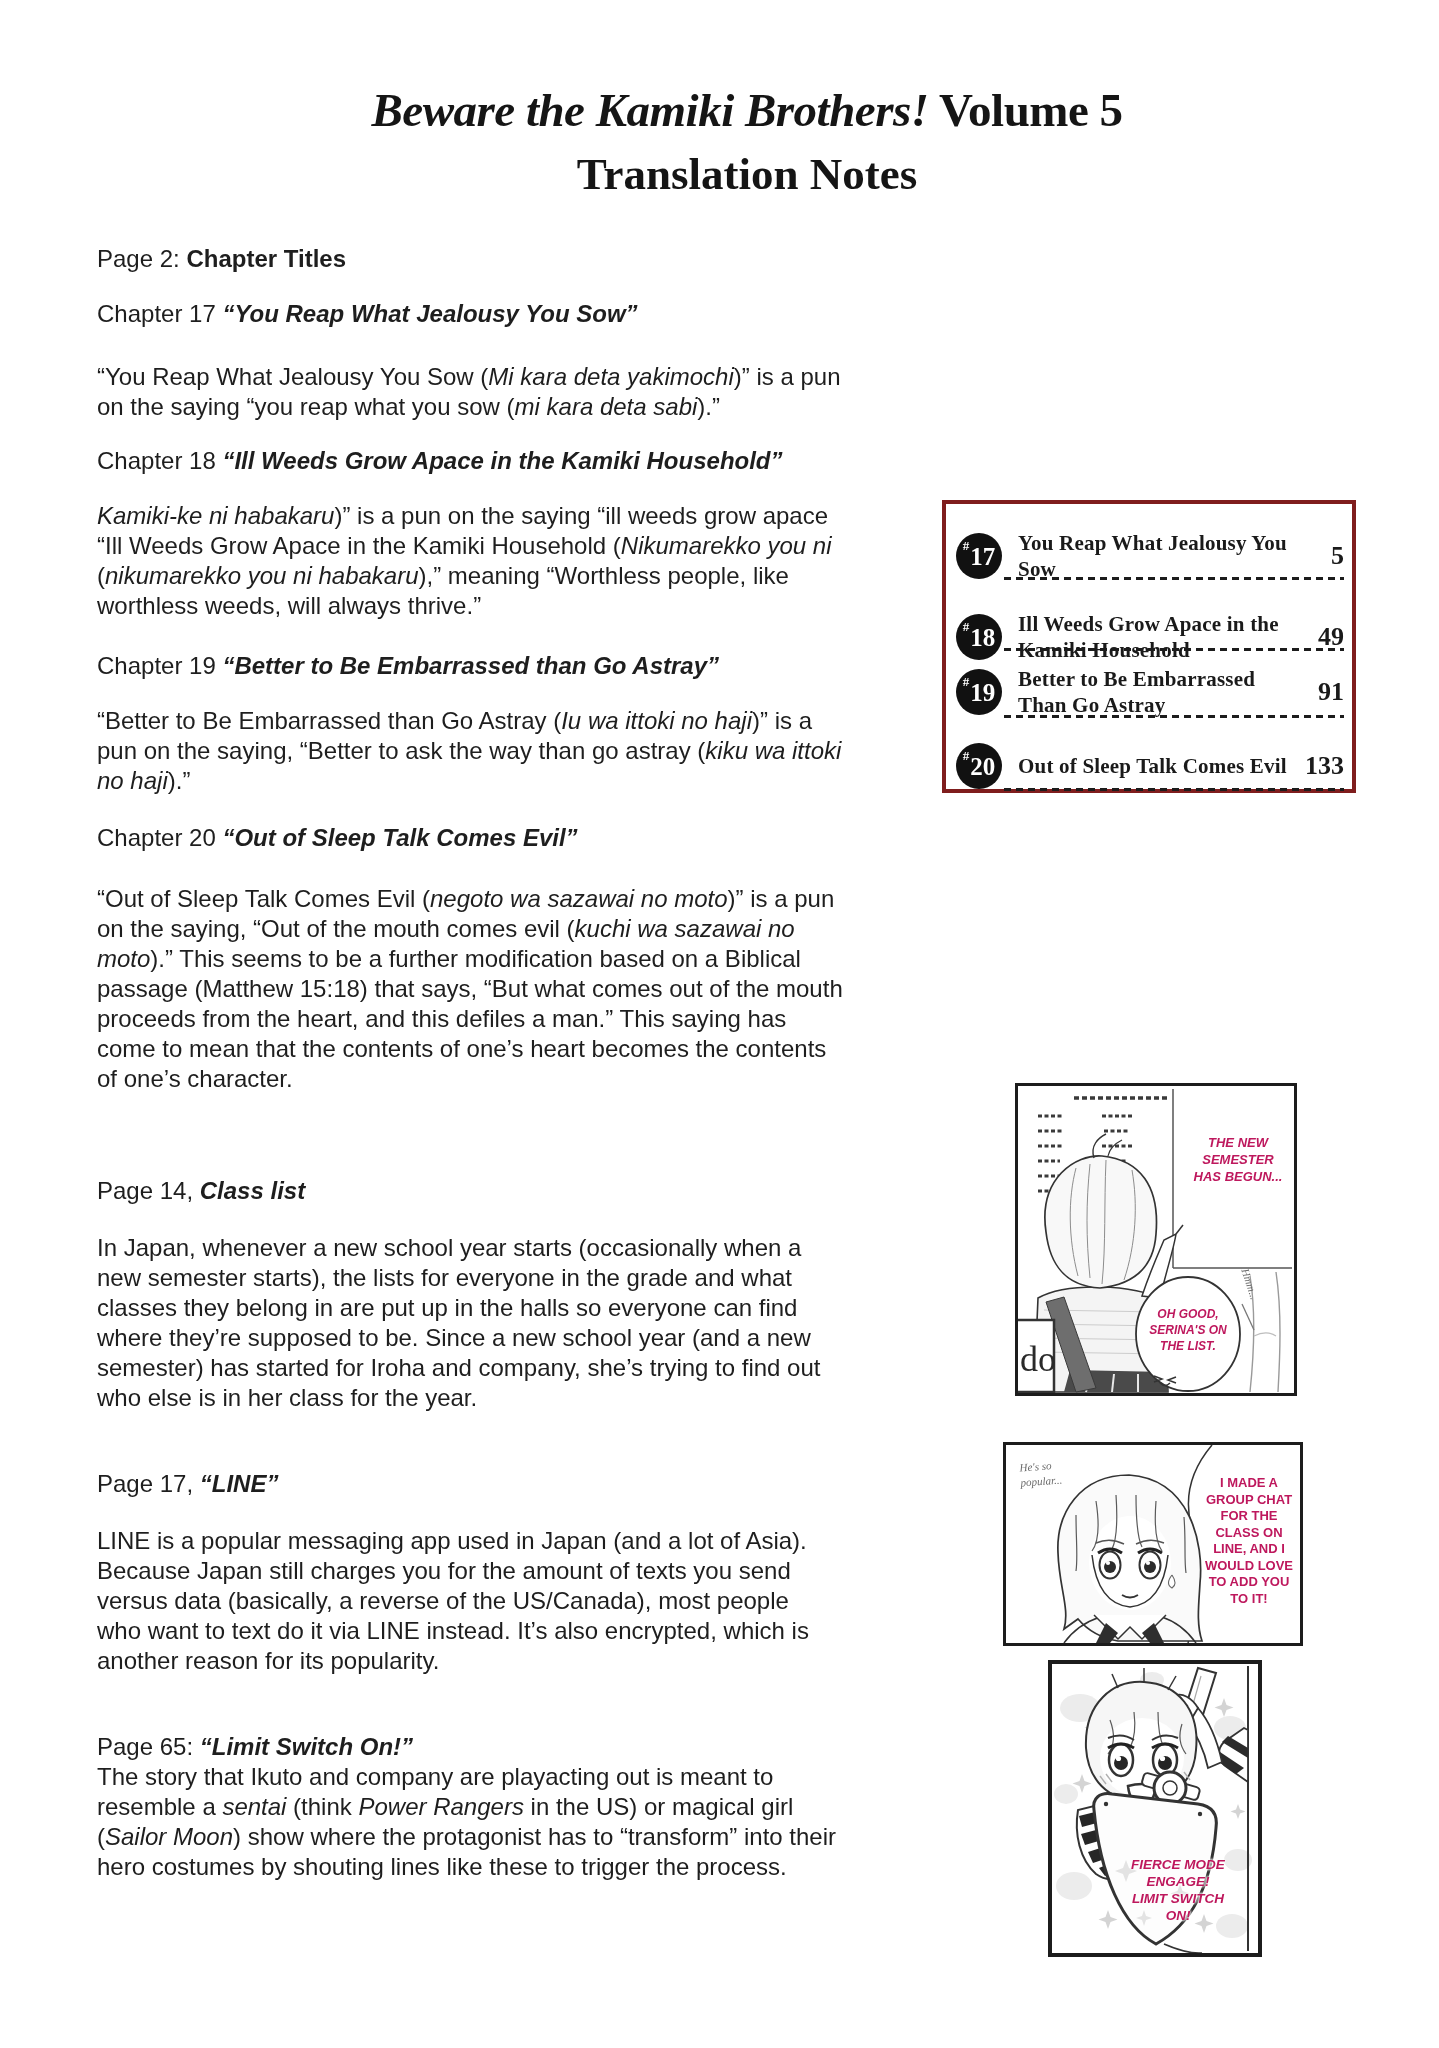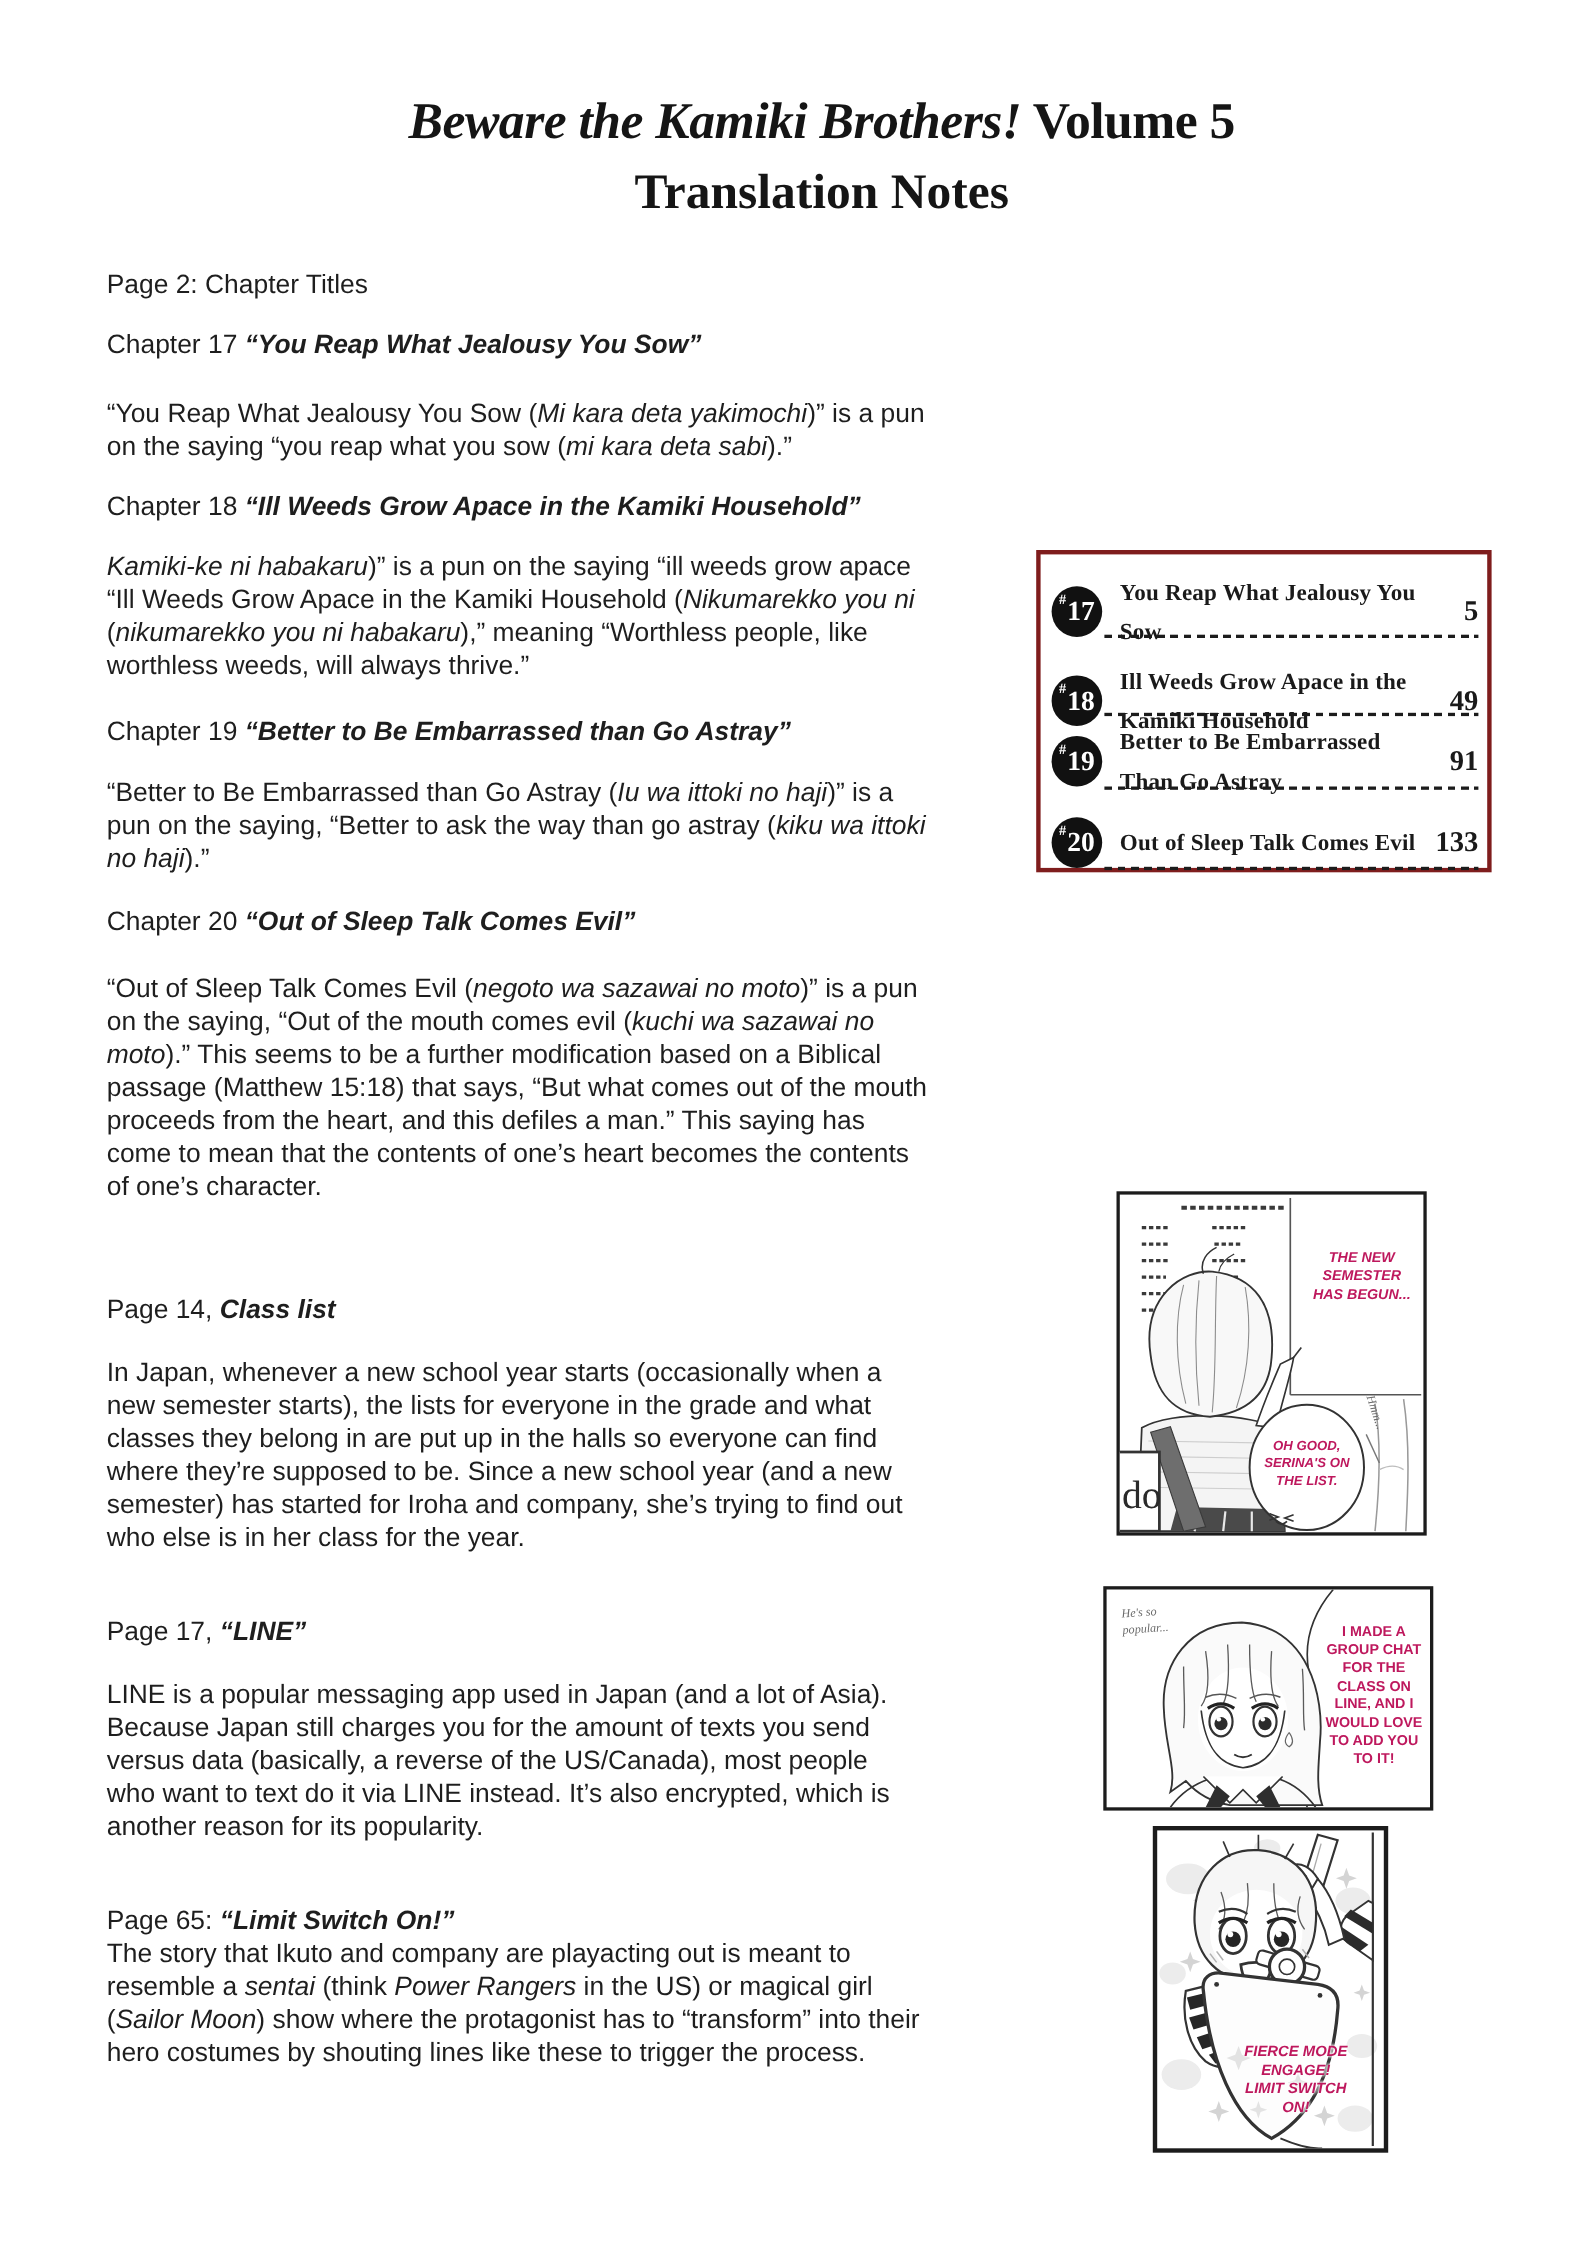--- a/index.html
+++ b/index.html
@@ -10,32 +10,32 @@
   .title-wrap{position:absolute;left:55px;right:0;top:84px;text-align:center;
               font-family:"Liberation Serif","DejaVu Serif",serif;font-weight:bold;color:#151515;}
   .title-l1{font-size:47px;line-height:52px;letter-spacing:-0.5px;}
   .title-l1 .t-ital{font-style:italic;}
   .title-l2{font-size:45px;line-height:52px;margin-top:12px;}
 
   
   .tb{position:absolute;left:97px;width:840px;font-size:24px;line-height:30px;}
   .tb div{white-space:nowrap;}
   .run-i{font-style:italic;}
-  .run-b{font-weight:normal;margin-top:20px;}
+  .run-b{font-weight:bold;margin-top:20px;}
   .run-bi{font-weight:bold;font-style:italic;}
 
   
   .toc{position:absolute;left:942px;top:500px;width:414px;height:293px;background:#fff;
        border:4px solid #7f1d1d;box-sizing:border-box;font-family:"Liberation Serif","DejaVu Serif",serif;}
   .toc-row{position:absolute;left:10px;right:8px;display:flex;align-items:center;}
   .toc-circle{width:46px;height:46px;border-radius:50%;background:#111;color:#fff;flex:0 0 46px;
               display:flex;align-items:center;justify-content:center;font-weight:bold;font-size:25px;
               margin-right:16px;line-height:1;}
   .toc-hash{font-size:13px;vertical-align:8px;position:relative;top:-7px;margin-right:1px;}
-  .toc-title{flex:1;font-weight:bold;font-size:21px;line-height:36px;color:#1a1a1a;letter-spacing:0.2px;}
+  .toc-title{flex:1;font-weight:bold;font-size:21px;line-height:26px;color:#1a1a1a;letter-spacing:0.2px;}
   .toc-page{font-weight:bold;font-size:26px;color:#1a1a1a;padding-left:8px;}
   .toc-dash{position:absolute;left:58px;right:8px;height:3px;
             background:repeating-linear-gradient(90deg,#1c1c1c 0 7px,transparent 7px 12px);}
 
   
   .panel{position:absolute;background:#fff;border:3px solid #1c1c1c;box-sizing:border-box;}
   .panel svg{position:absolute;left:0;top:0;width:100%;height:100%;}
   .mtext{position:absolute;font-weight:bold;text-align:center;color:#be185d;
          text-shadow:0 0 3px #fff,0 0 3px #fff,0 0 3px #fff;}
   .hand{position:absolute;font-family:"Liberation Serif","DejaVu Serif",serif;font-style:italic;

